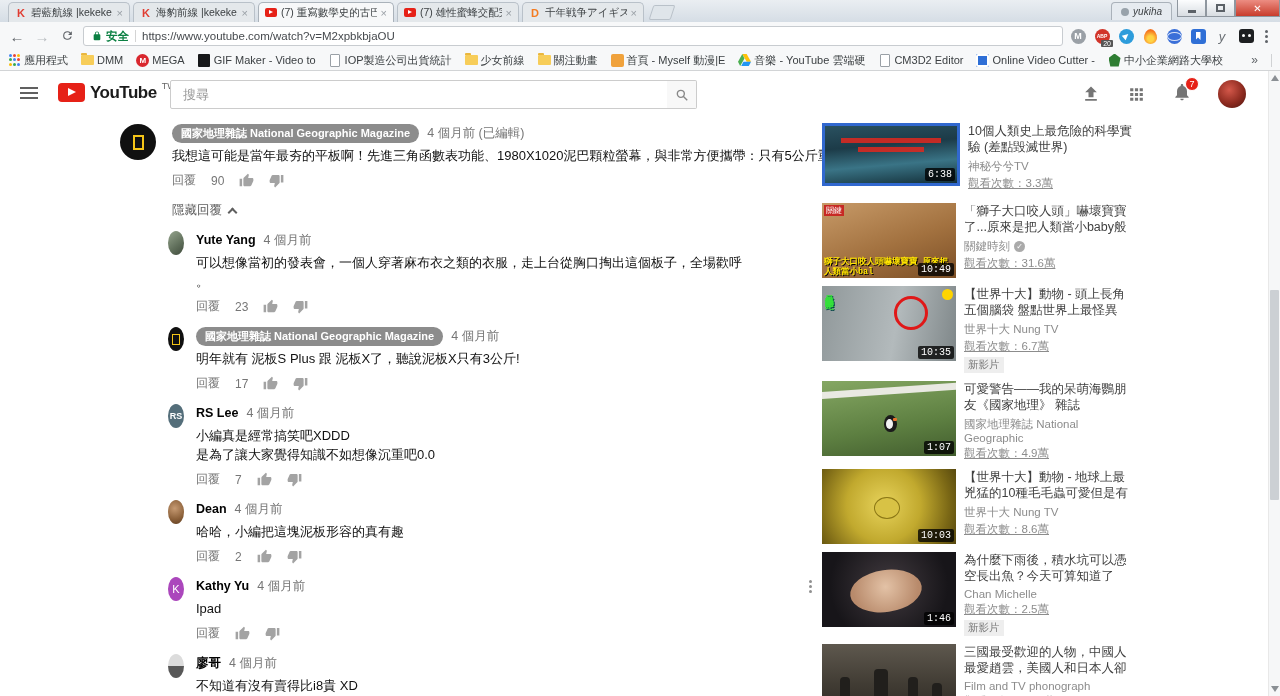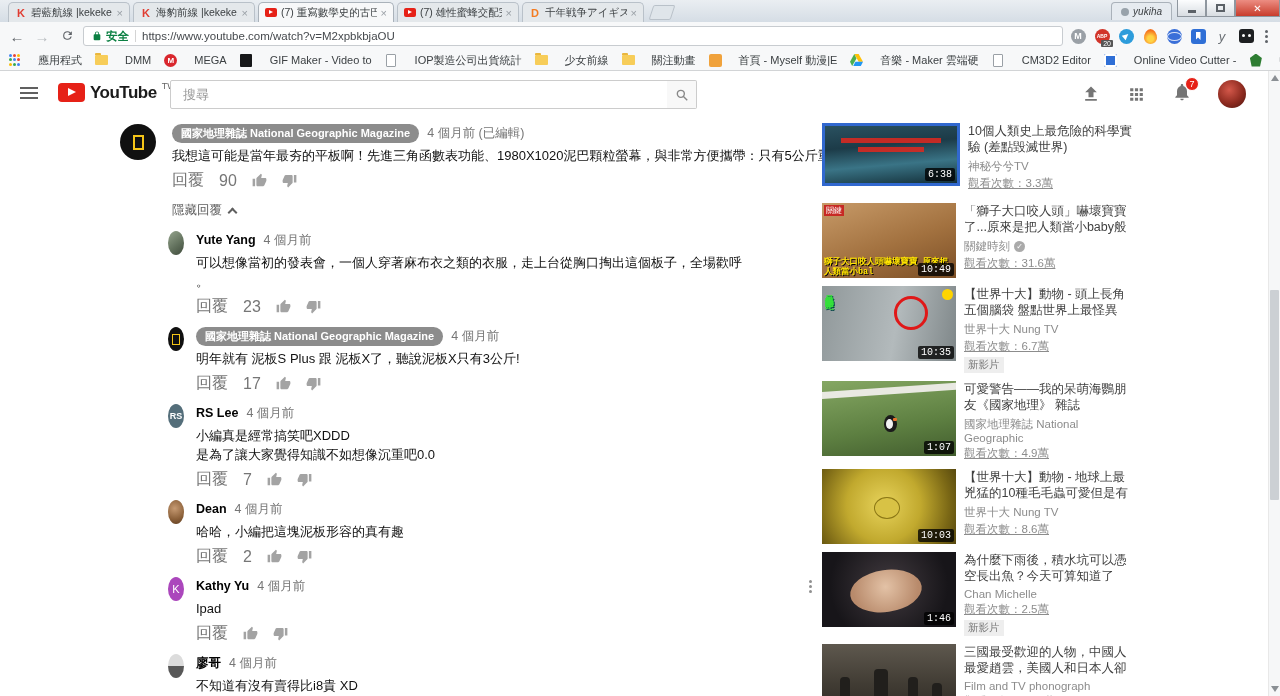--- a/index.html
+++ b/index.html
@@ -58,21 +58,21 @@
   .e-bkm::after { content:""; width:5px; height:8px; background:#fff; clip-path:polygon(0 0,100% 0,100% 100%,50% 70%,0 100%); }
   .e-y { color:#6a6f74; font-size:13px; font-style:italic; }
   .e-panda { width:15px; height:14px; background:#1d1f21; border-radius:3px; position:relative; }
   .e-panda::before,.e-panda::after { content:""; position:absolute; top:5px; width:3px; height:3px; border-radius:50%; background:#fff; }
   .e-panda::before{ left:3px; } .e-panda::after{ right:3px; }
   .menu-dots { display:flex; flex-direction:column; gap:2px; padding:0 4px; }
   .menu-dots i { width:3px; height:3px; border-radius:50%; background:#5f6368; }
 
   .bookmarks { height:21px; background:#f7f8f9; border-bottom:1px solid #d2d4d6; display:flex;
                align-items:center; padding:0 8px; gap:13px; font-size:11px; color:#3c4043; white-space:nowrap; }
-  .bm { display:flex; align-items:center; gap:17px; }
+  .bm { display:flex; align-items:center; gap:3px; }
   .bm-ico { width:13px; height:13px; flex:none; display:flex; align-items:center; justify-content:center; }
   .i-folder { width:13px; height:10px; background:#f7cd59; border-radius:1px; position:relative; }
   .i-folder::before { content:""; position:absolute; top:-2px; left:0; width:6px; height:2px; background:#eab73e; border-radius:1px 1px 0 0; }
   .i-appsgrid { display:grid; grid-template-columns:repeat(3,3px); gap:1px; }
   .i-appsgrid i { width:3px; height:3px; border-radius:50%; }
   .i-mega { width:13px; height:13px; border-radius:50%; background:#d9272e; color:#fff; font-size:8px; font-weight:bold; display:flex; align-items:center; justify-content:center; }
   .i-gif { width:12px; height:13px; background:#17181a; border-radius:1px; }
   .i-page { width:10px; height:13px; background:#fff; border:1px solid #9aa0a6; border-radius:1px; }
   .i-myself { width:13px; height:13px; background:#f0a23c; border-radius:2px; }
   .i-cutter { width:13px; height:13px; background:#2f6fd6; border-radius:2px; box-shadow:inset 0 0 0 2px #fff, inset 0 0 0 4px #2f6fd6; }
@@ -121,21 +121,21 @@
   .av-kathy { background:#ab47bc; color:#fff; display:flex; align-items:center; justify-content:center; font-size:11px; }
   .av-liao { background:linear-gradient(#dcdcdc 52%, #585858 52%); }
   .c-body { margin-left:16px; flex:1; min-width:0; }
   .reply .c-body { margin-left:12px; }
   .c-head { display:flex; align-items:center; gap:8px; height:18px; margin-bottom:4px; }
   .author-badge { background:#8c8c8c; color:#fff; font-weight:bold; font-size:11px; padding:2px 9px; border-radius:10px; white-space:nowrap; }
   .c-author { font-weight:bold; font-size:12.5px; color:#030303; }
   .c-time { color:#767676; font-size:12.5px; }
   .c-text { line-height:19px; white-space:pre-line; }
   .main-text { white-space:nowrap; }
-  .c-actions { display:flex; align-items:center; gap:15px; margin-top:7px; height:17px; color:#767676; font-size:16px; }
+  .c-actions { display:flex; align-items:center; gap:15px; margin-top:7px; height:17px; color:#767676; font-size:12px; }
   .act-reply { color:#767676; }
   .hide-replies { margin:13px 0 12px 52px; color:#5f5f5f; font-size:12.5px; display:flex; align-items:center; gap:7px; }
   .chev-up { width:7px; height:7px; border-left:2px solid #5f5f5f; border-top:2px solid #5f5f5f; transform:rotate(45deg); margin-top:3px; }
   .replies { margin-left:48px; }
   .reply { margin-bottom:12px; }
   .comment-menu { position:absolute; right:8px; top:456px; display:flex; flex-direction:column; gap:2px; }
   .comment-menu i { width:3px; height:3px; border-radius:50%; background:#909090; }
 
   
   .sidebar { position:absolute; left:822px; top:52px; width:312px; }
@@ -347,21 +347,21 @@
         <span>首頁 - Myself 動漫|E</span>
       </div>
     <div class="bm">
       <span class="bm-ico">
         <svg width="13" height="12" viewBox="0 0 24 22">
             <path fill="#ffc107" d="M8 0h8l8 14h-8z"></path>
             <path fill="#2196f3" d="M24 14l-4 8H6l4-8z"></path>
             <path fill="#4caf50" d="M8 0L0 14l4 8 8-14z"></path>
           </svg>
       </span>
-      <span>音樂 - Maker 雲端硬</span>
+      <span>音樂 - YouTube 雲端硬</span>
     </div>
     <div class="bm">
         <span class="bm-ico">
           <span class="i-page"></span>
         </span>
         <span>CM3D2 Editor</span>
       </div>
     <div class="bm">
         <span class="bm-ico">
           <span class="i-cutter"></span>

